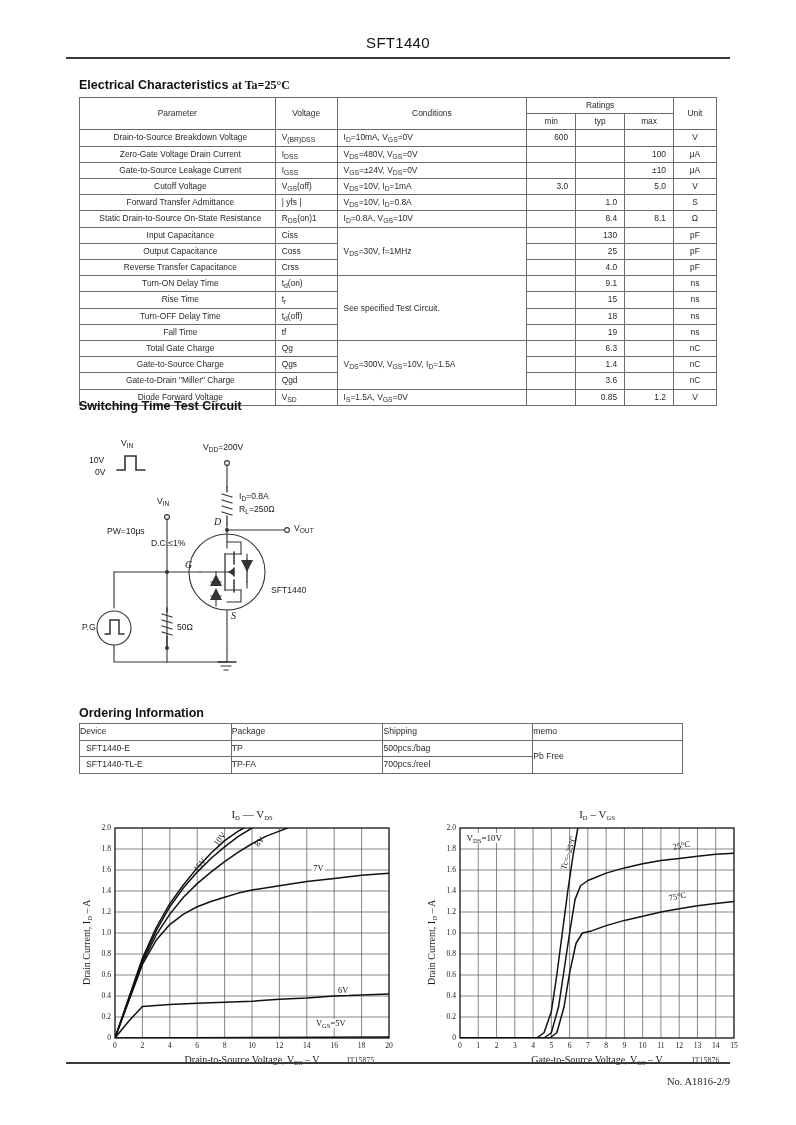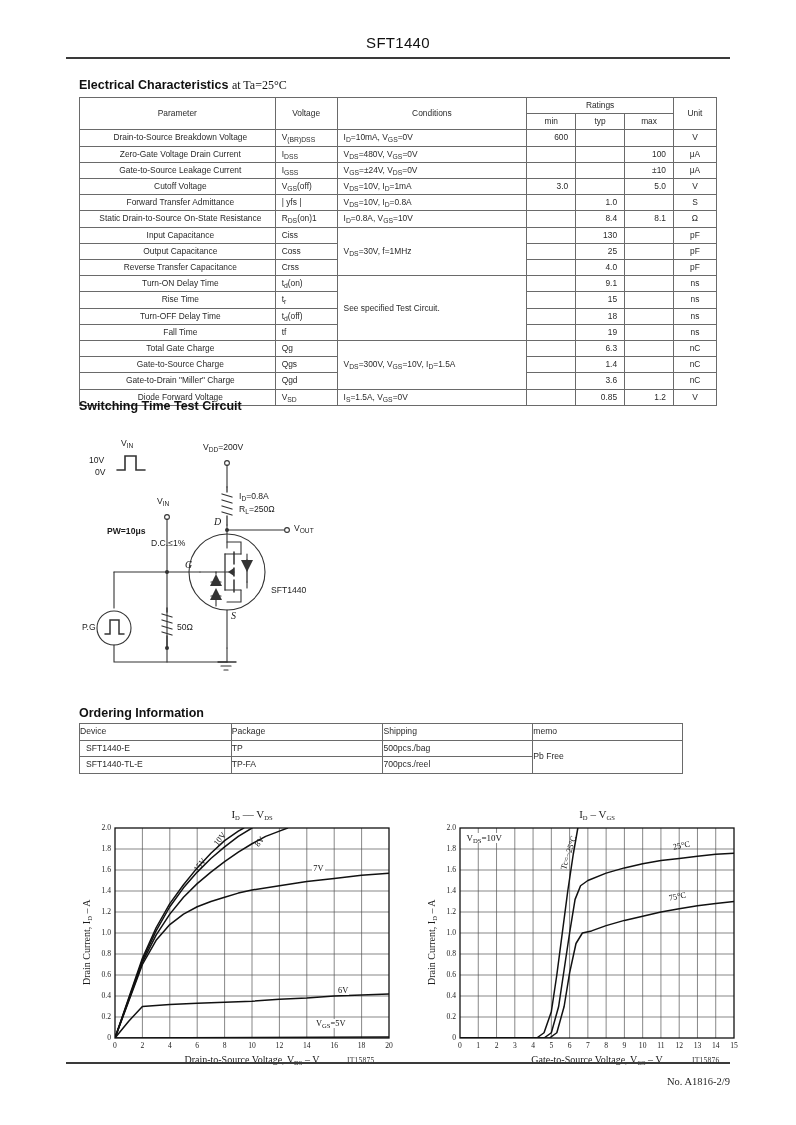--- a/index.html
+++ b/index.html
@@ -13,21 +13,21 @@
              font-size:15px;letter-spacing:.3px;color:#111;}
   .rule-top{position:absolute;left:66px;top:57px;width:664px;height:0;
             border-top:2.2px solid #3a3a3a;}
   .rule-bottom{position:absolute;left:66px;top:1062px;width:664px;height:0;
                border-top:2.2px solid #3a3a3a;}
   .footer-no{position:absolute;right:66px;top:1076px;font-size:10.5px;
              font-family:"Liberation Serif",serif;color:#262626;}
 
   
   .sec-head{position:absolute;font-size:12.5px;font-weight:bold;color:#111;white-space:nowrap;}
-  .sec-head .light{font-weight:normal;font-family:"Liberation Serif",serif;font-size:12px;}
+  .sec-head .light{font-weight:bold;font-family:"Liberation Serif",serif;font-size:12px;}
 
   
   table{border-collapse:collapse;position:absolute;}
   td,th{border:0.8px solid #6a6a6a;font-weight:normal;color:#2a2a2a;
         padding:0;font-size:8.4px;}
   .ec{left:79px;top:97px;width:638px;}
   .ec td,.ec th{height:15.2px;line-height:15.2px;}
   .ec .hdr{text-align:center;font-size:8.4px;}
   .ec .pcell{padding-left:6px;text-align:center;}
   .ec .scell{padding-left:6px;text-align:left;}
@@ -317,21 +317,21 @@
     </svg>
 
     <div class="ctext" style="left:10px;top:25px;">10V</div>
     <div class="ctext" style="left:16px;top:37px;">0V</div>
     <div class="ctext" style="left:42px;top:8px;">V<sub>IN</sub></div>
     <div class="ctext" style="left:124px;top:12px;">V<sub>DD</sub>=200V</div>
     <div class="ctext" style="left:160px;top:61px;">I<sub>D</sub>=0.8A</div>
     <div class="ctext" style="left:160px;top:74px;">R<sub>L</sub>=250Ω</div>
     <div class="ctext" style="left:215px;top:93px;">V<sub>OUT</sub></div>
     <div class="ctext" style="left:78px;top:66px;">V<sub>IN</sub></div>
-    <div class="ctext" style="left:28px;top:96px;font-weight:bold;">PW=10μs</div>
+    <div class="ctext" style="left:28px;top:96px;">PW=10μs</div>
     <div class="ctext" style="left:28px;top:108px;padding-left:44px;">D.C.≤1%</div>
     <div class="ctext" style="left:3px;top:192px;">P.G</div>
     <div class="ctext" style="left:98px;top:192px;">50Ω</div>
     <div class="ctext" style="left:192px;top:155px;">SFT1440</div>
     <div class="ctext it" style="left:135px;top:86px;">D</div>
     <div class="ctext it" style="left:106px;top:129px;">G</div>
     <div class="ctext it" style="left:152px;top:180px;">S</div>
   </div>
 
   <div class="sec-head" style="left:79px;top:706px;">Ordering Information</div>

